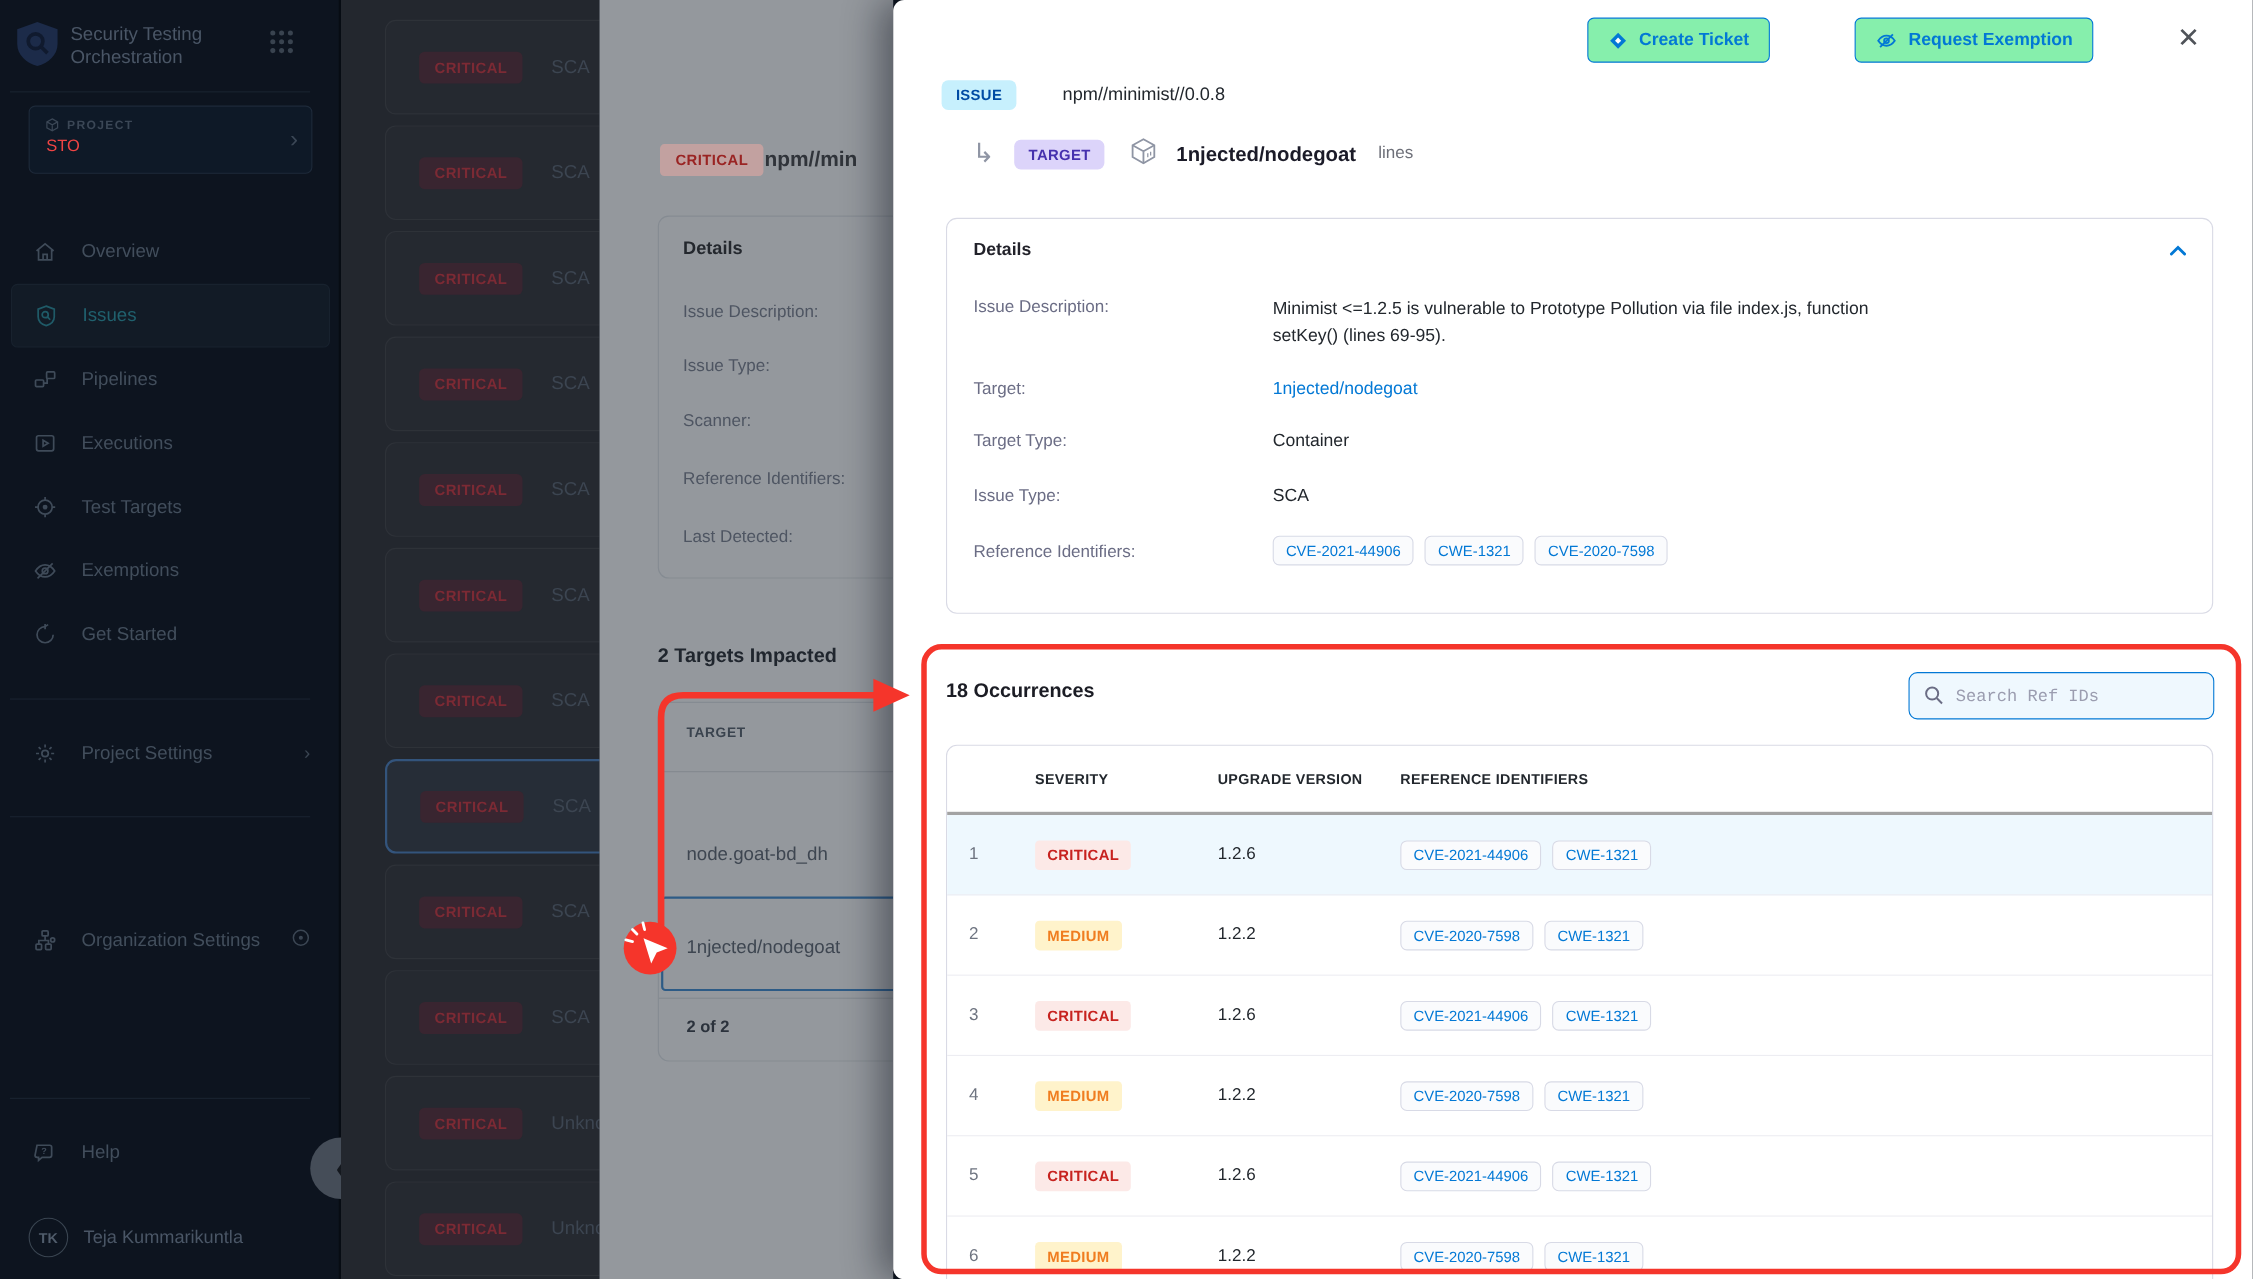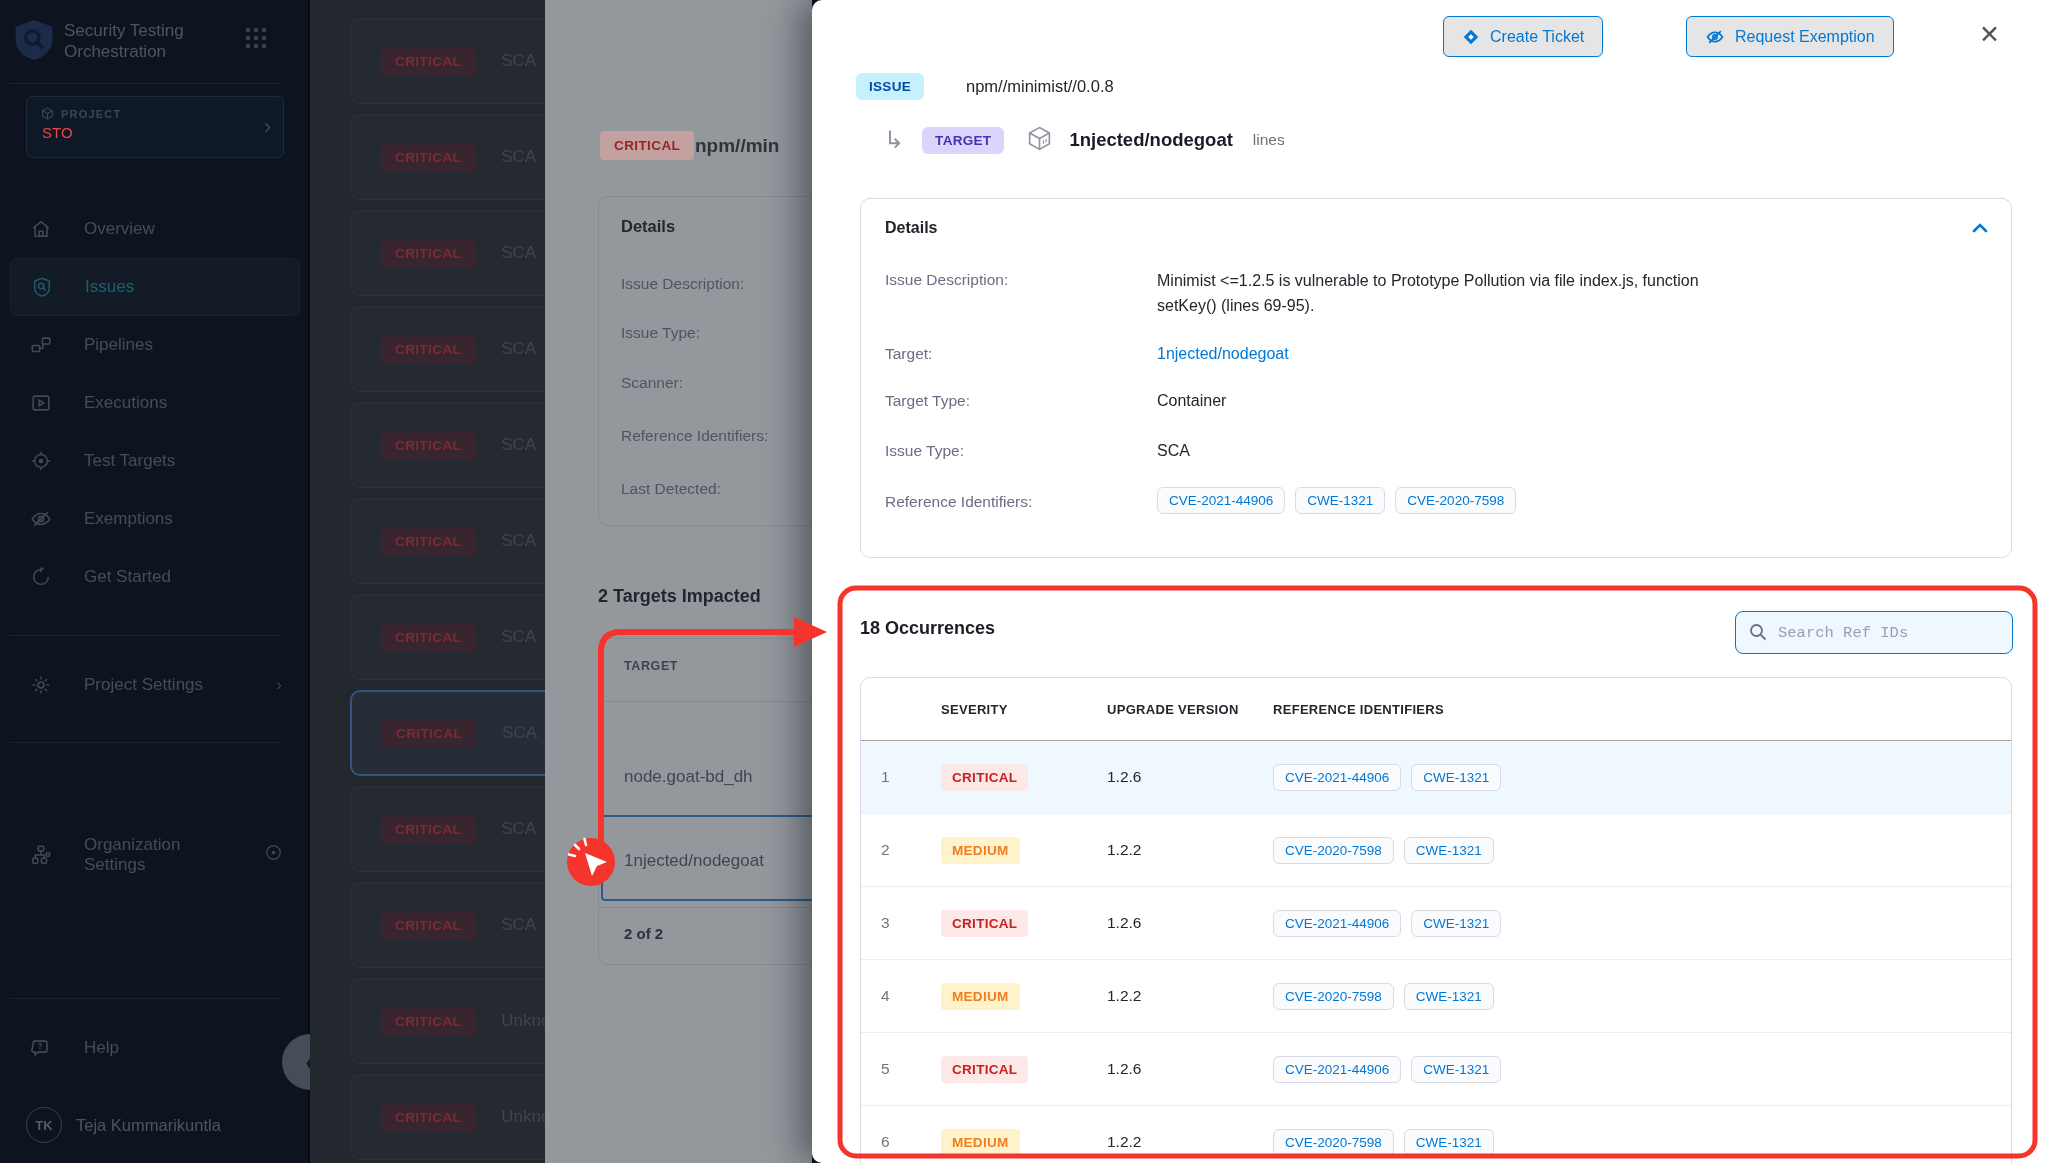--- a/index.html
+++ b/index.html
@@ -10,21 +10,21 @@
   #sidebar{position:absolute;left:0;top:0;width:310px;height:1163px;background:#0d141f;border-right:2px solid #070c13;z-index:1}
   .sb-head{position:absolute;left:0;top:16px;width:100%;height:60px}
   .sb-logo{position:absolute;left:14px;top:2px}
   .sb-title{position:absolute;left:64px;top:4px;width:160px;font-size:17px;font-weight:normal;color:#4a5666;line-height:1.25}
   .sb-grid{position:absolute;right:40px;top:10px;width:24px;height:24px}
   .sb-div{position:absolute;left:9px;width:273px;border-top:1px solid #1a2330}
   .proj-card{position:absolute;left:26px;top:96px;width:258px;height:62px;border:1px solid #1e2a3a;border-radius:6px;background:#0e1927}
   .proj-row1{position:absolute;left:14px;top:10px;display:flex;align-items:center;gap:7px;font-size:11px;letter-spacing:1.2px;font-weight:bold;color:#3b4756}
   .proj-name{position:absolute;left:15px;top:27px;font-size:15px;color:#ef4444}
   .proj-chev{position:absolute;right:12px;top:17px;font-size:22px;color:#3b4756}
-  .nav-item{position:absolute;left:0;width:100%;height:58px;display:flex;align-items:center;padding-left:30px;gap:32px;color:#424e5c;font-size:17px;cursor:pointer}
+  .nav-item{position:absolute;left:0;width:100%;height:58px;display:flex;align-items:center;padding-left:30px;gap:22px;color:#424e5c;font-size:17px;cursor:pointer}
   .nav-item .ic{width:22px;height:22px;color:#3f4b59;flex:none}
   .nav-item.active{left:10px;width:290px;background:#121b26;border:1px solid #18222e;border-radius:6px;color:#20616e;padding-left:20px}
   .nav-item.active .ic{color:#1f5a67}
   .nav-right{margin-left:auto;margin-right:26px;color:#3b4653}
   .sb-user{position:absolute;left:0;top:1098px;width:100%;height:54px;display:flex;align-items:center;padding-left:26px;gap:14px;cursor:pointer}
   .avatar{width:36px;height:36px;border:1.5px solid #3a4551;border-radius:50%;display:flex;align-items:center;justify-content:center;font-size:13px;font-weight:bold;color:#505c6b}
   .sb-user-name{font-size:16.5px;color:#4a5666}
   .collapse-handle{position:absolute;left:282px;top:1034px;width:56px;height:56px;border-radius:50%;background:#454d58;color:#14181e;display:flex;align-items:center;justify-content:center;font-size:28px;font-weight:bold;z-index:4;cursor:pointer}
 
   
@@ -47,21 +47,21 @@
   .mp-targets-h{position:absolute;left:53px;top:586px;font-size:18px;font-weight:bold;color:#20262e;white-space:nowrap}
   .mp-ttable{top:638px;width:420px;height:327px}
   .t-header{position:absolute;left:25px;top:20px;font-size:12.5px;font-weight:bold;letter-spacing:.6px;color:#3a434e}
   .t-sep{position:absolute;left:0;right:0;border-top:1px solid #83898f}
   .t-row{position:absolute;left:25px;font-size:17px;color:#3e4651;white-space:nowrap}
   .t-selected{position:absolute;left:2px;right:2px;top:176px;height:86px;border:2px solid #2d5b86;border-radius:4px}
   .t-pag{position:absolute;left:25px;top:286px;font-size:15px;font-weight:bold;color:#2b323c}
 
   
   #drawer{position:absolute;left:812px;top:0;width:1236px;height:1163px;background:#ffffff;border-radius:10px 0 0 10px;box-shadow:-12px 0 34px rgba(8,14,24,.45);overflow:hidden;z-index:10}
-  .btn{position:absolute;top:16px;height:41px;display:flex;align-items:center;gap:10px;padding:0 18px;border:1.6px solid #0278d5;border-radius:6px;background:#e5e5e5;color:#0278d5;font-size:16px;font-weight:normal;cursor:pointer;white-space:nowrap}
+  .btn{position:absolute;top:16px;height:41px;display:flex;align-items:center;gap:10px;padding:0 18px;border:1.6px solid #0278d5;border-radius:6px;background:#86efac;color:#0278d5;font-size:16px;font-weight:bold;cursor:pointer;white-space:nowrap}
   .btn-create{left:631px}
   .btn-exempt{left:874px}
   .close-x{position:absolute;left:1167px;top:20px;font-size:25px;color:#4f5359;cursor:pointer}
   .issue-line{position:absolute;left:44px;top:70px;height:32px;display:flex;align-items:center;gap:42px}
   .pill{padding:6px 13px;border-radius:6px;font-size:13.5px;font-weight:bold;letter-spacing:.3px}
   .pill-issue{background:#c7f0fd;color:#004ba4}
   .pill-target{background:#dcd4fa;color:#4631ae}
   .issue-name{font-size:16.5px;color:#22272d}
   .target-line{position:absolute;left:72px;top:122px;height:36px;display:flex;align-items:center}
   .elbow{font-size:24px;color:#8f95a4;margin-right:18px;line-height:1}
@@ -78,21 +78,21 @@
   .f-link{color:#0278d5;cursor:pointer}
   .chips{position:absolute;left:296px;display:flex;gap:10px}
   .chip{padding:5px 11px;border:1px solid #d8dae6;background:#fafbfd;border-radius:6px;font-size:13.5px;color:#0278d5;cursor:pointer;white-space:nowrap}
   .occ-h{position:absolute;left:48px;top:618px;font-size:18px;font-weight:bold;color:#1b1c24}
   .search-wrap{position:absolute;left:923px;top:611px;width:278px;height:43px}
   .search-wrap input{width:100%;height:100%;border:1.6px solid #0278d5;border-radius:8px;background:#eff8fe;padding:0 12px 0 42px;font-size:15.5px;color:#22272d;outline:none;font-family:Liberation Mono, monospace}
   .search-wrap input::placeholder{color:#9b9db0}
   .search-ic{position:absolute;left:13px;top:11px}
   .occ-card{top:677px;height:520px;overflow:hidden}
   .occ-grid{display:grid;grid-template-columns:60px 166px 166px auto;align-items:center;padding-left:20px}
-  .occ-header{height:63px;border-bottom:1px solid #a3a3a3}
+  .occ-header{height:63px;border-bottom:3px solid #a3a3a3}
   .occ-col{font-size:13px;font-weight:bold;color:#22272d;letter-spacing:.3px;white-space:nowrap}
   .occ-row{height:73px;border-bottom:1px solid #ededf2}
   .occ-row.highlighted{background:#eef8fe}
   .occ-num{font-size:15.5px;color:#6e7480}
   .sev{display:inline-block;justify-self:start;padding:6px 11px;border-radius:4px;font-size:13.5px;font-weight:bold;letter-spacing:.3px}
   .sev.critical{background:#fce9e7;color:#c7221f}
   .sev.medium{background:#fff3cb;color:#f07d20}
   .occ-ver{font-size:15.5px;color:#22272d}
   .refs{display:flex;gap:10px}
 

